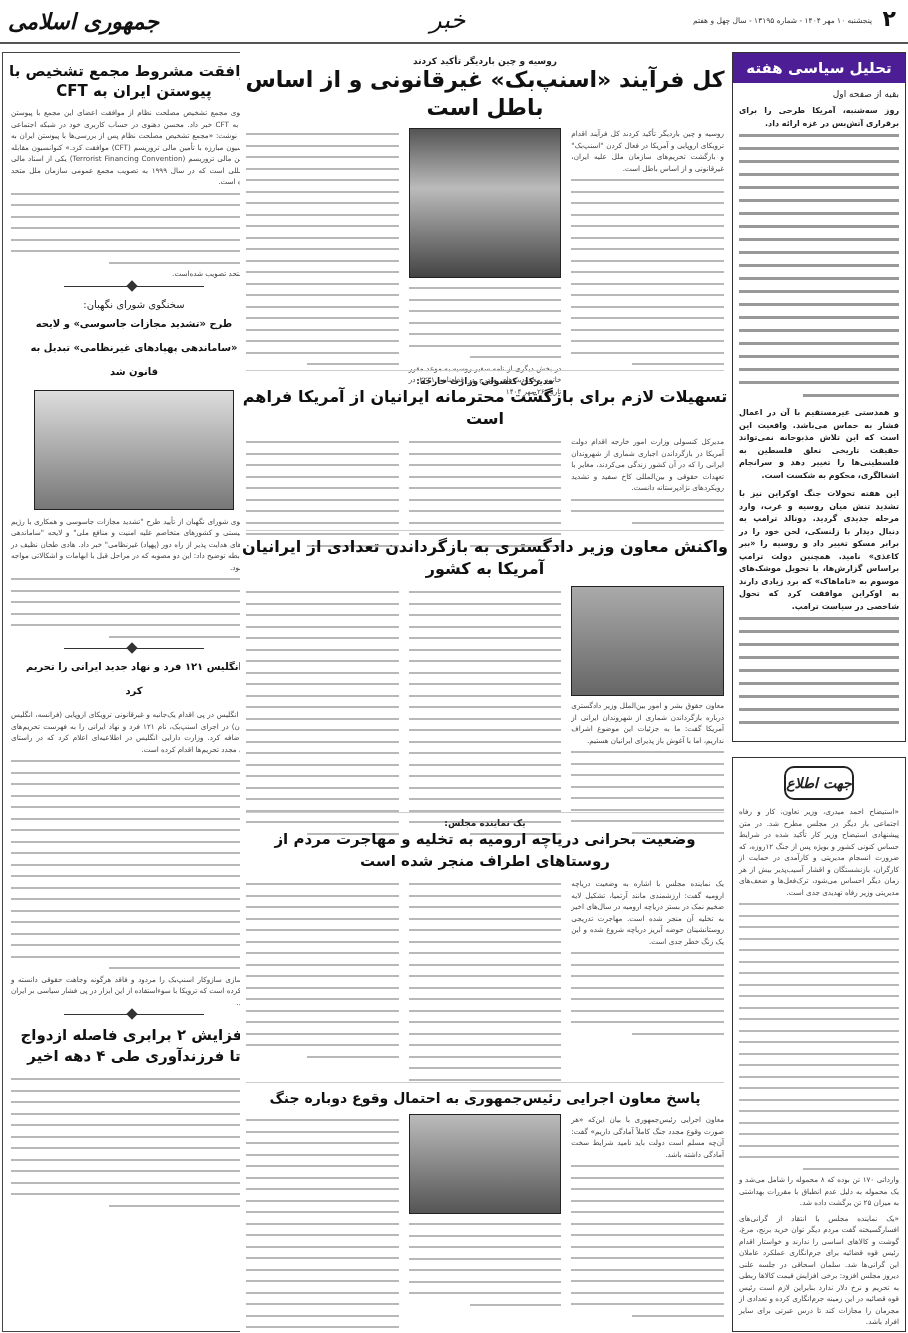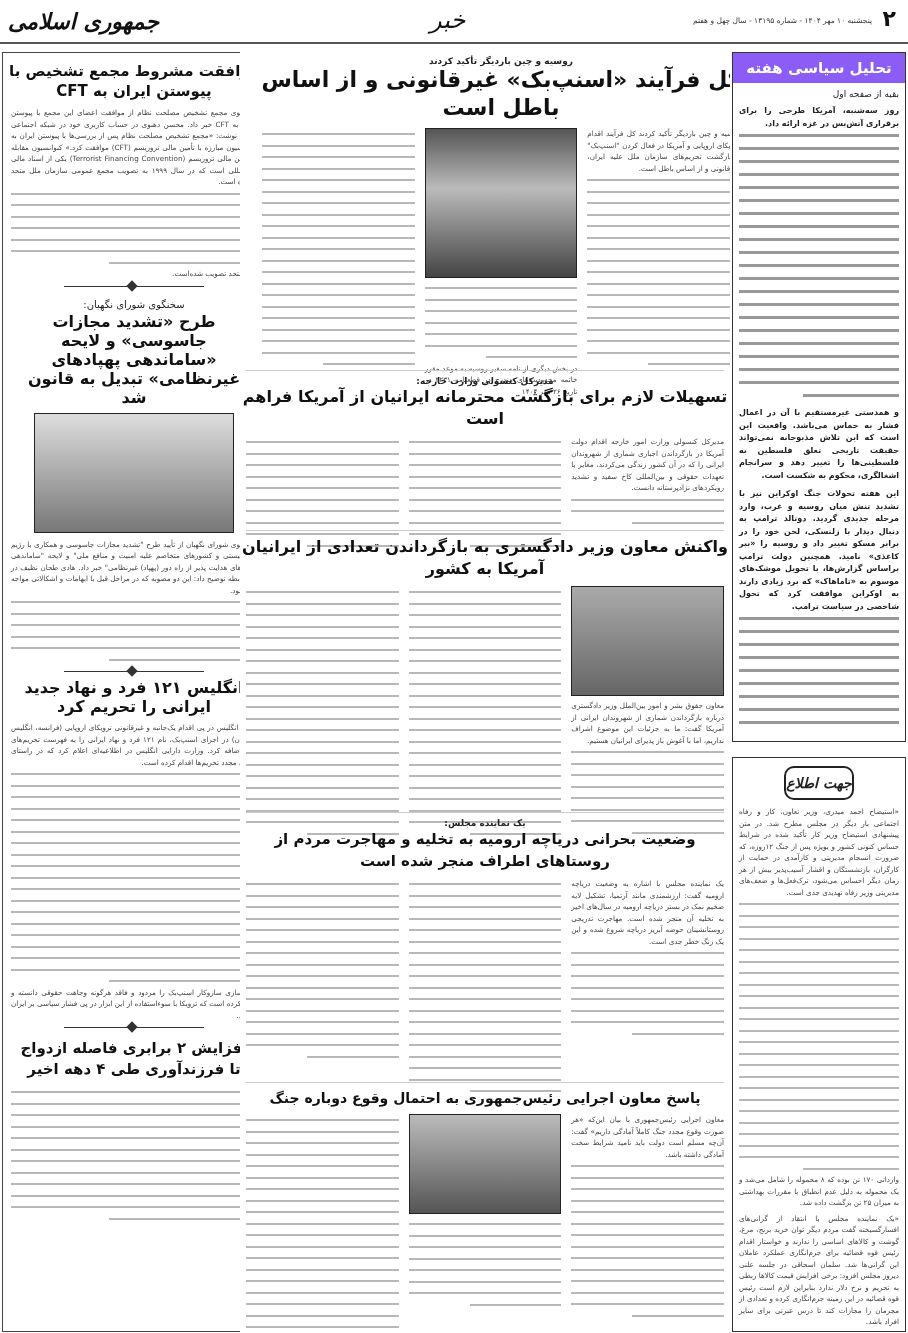--- a/index.html
+++ b/index.html
@@ -14,37 +14,37 @@
   .col { position: absolute; overflow: hidden; }
   .txt { font-size: 7.2px; line-height: 11.5px; color: #444; text-align: justify; }
   .lines { display: block; }
   .line { height: 11.5px; margin-bottom: 0; position: relative; }
   .line::after { content: ""; position: absolute; right: 0; top: 5px; height: 2px; background: #b8b8b8; width: 100%; }
   .line.short::after { width: 60%; }
 
   
   .right-col { right: 0; top: 52px; width: 178px; height: 1281px; }
   .analysis-box { position: absolute; right: 2px; top: 0; width: 174px; height: 690px; border: 1px solid #333; }
-  .analysis-title { background: #8b5cf6; color: #fff; font-weight: bold; font-size: 15px; text-align: center; height: 30px; line-height: 30px; }
+  .analysis-title { background: #4c1d95; color: #fff; font-weight: bold; font-size: 15px; text-align: center; height: 30px; line-height: 30px; }
   .analysis-sub { font-size: 9px; padding: 6px 6px; color: #222; }
   .analysis-body { padding: 0 6px; }
   .analysis-body .line::after { background: #999; height: 3px; top: 4px; }
   .analysis-body .line { height: 13px; }
 
   .ettela-box { position: absolute; right: 2px; top: 705px; width: 174px; height: 575px; border: 1px solid #333; }
   .ettela-logo { margin: 8px auto 6px; width: 70px; height: 34px; border: 2px solid #222; border-radius: 10px; text-align: center; font-family: "DejaVu Serif", serif; font-style: italic; font-weight: bold; font-size: 14px; line-height: 30px; }
   .ettela-body { padding: 0 6px; }
 
   
   .left-col { left: 0; top: 52px; width: 240px; height: 1281px; }
   .left-box { position: absolute; left: 2px; top: 0; width: 264px; height: 1280px; border: 1px solid #444; }
   .lbox-head { font-weight: bold; text-align: center; color: #111; }
   .lbox-h1 { font-size: 15px; line-height: 20px; padding-top: 8px; }
   .lbox-sub { font-size: 10px; padding-top: 6px; color: #222; text-align: center; }
-  .lbox-h2 { font-size: 16px; line-height: 19px; }
+  .lbox-h2 { font-size: 10px; line-height: 24px; }
   .lbox-text { padding: 6px 8px 0; }
   .divider { margin: 6px auto; width: 140px; height: 1px; background: #333; position: relative; }
   .divider span { position: absolute; left: 64px; top: -4px; width: 8px; height: 8px; background: #333; transform: rotate(45deg); }
   .photo { background: linear-gradient(#ddd, #777); border: 1px solid #222; }
 
   
   .mid-col { left: 240px; top: 52px; width: 490px; height: 1281px; }
   .kicker { text-align: center; font-size: 9px; color: #222; font-weight: bold; }
   .headline { text-align: center; font-weight: bold; color: #111; }
   .h-xl { font-size: 22px; line-height: 28px; }
@@ -226,21 +226,21 @@
           <div class="line"></div>
           <div class="line"></div>
           <div class="line short"></div>
       </div>
     </div>
   </div>
 </div>
 
 <div class="col mid-col">
 
-  <div class="story" style="top:4px;margin-left:16px;">
+  <div class="story" style="top:4px;">
     <div class="kicker">روسیه و چین باردیگر تأکید کردند</div>
     <div class="headline h-xl">کل فرآیند «اسنپ‌بک» غیرقانونی و از اساس باطل است</div>
     <div class="cols3" style="margin-top:6px;">
       <div>
         <div class="txt">روسیه و چین باردیگر تأکید کردند کل فرآیند اقدام ترویکای اروپایی و آمریکا در فعال کردن "اسنپ‌بک" و بازگشت تحریم‌های سازمان ملل علیه ایران، غیرقانونی و از اساس باطل است.</div>
         <div class="lines">
           <div class="line"></div>
             <div class="line"></div>
             <div class="line"></div>
             <div class="line"></div>

